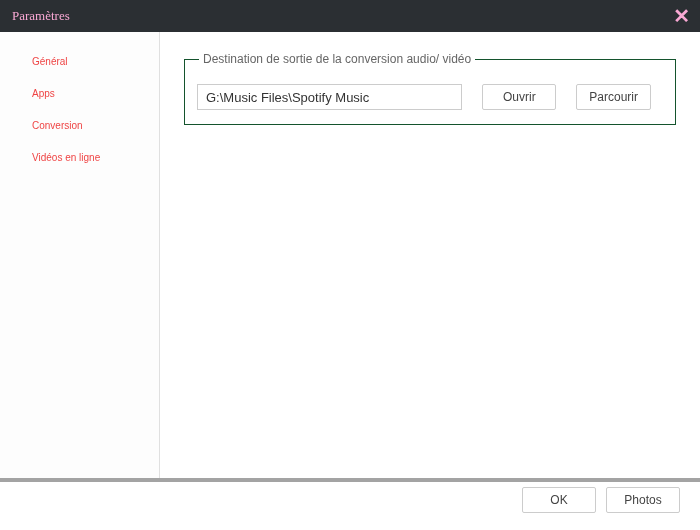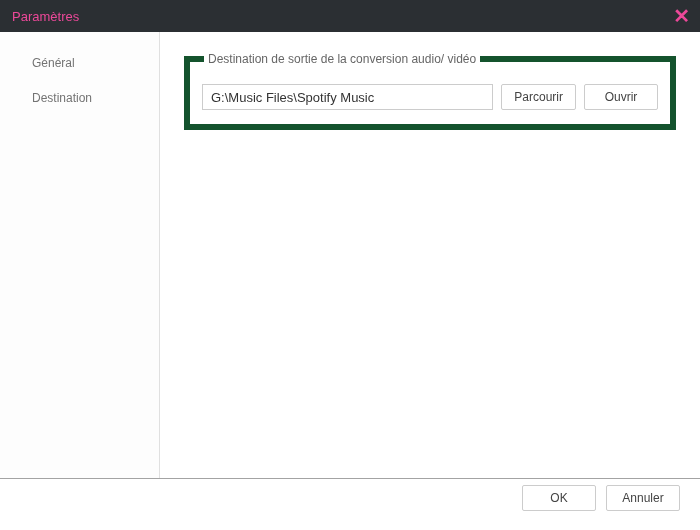--- a/index.html
+++ b/index.html
@@ -7,75 +7,76 @@
     font-family: "Segoe UI", Arial, sans-serif;
     font-size: 13px;
     background: #fff;
     width: 700px;
     height: 530px;
     overflow: hidden;
     color: #333;
   }
   .titlebar {
     background: #2b2f33;
-    color: #ec4899;
+    color: #f9a8d4;
     height: 32px;
     display: flex;
     align-items: center;
     justify-content: space-between;
     padding: 0 10px 0 12px;
+    font-family: Liberation Serif, serif;
   }
   .titlebar .title { font-size: 13px; }
   .titlebar .close {
     font-size: 20px;
     line-height: 1;
     cursor: pointer;
     font-weight: bold;
   }
   .body {
     display: flex;
     height: 446px;
   }
   .sidebar {
     width: 160px;
     border-right: 1px solid #e0e0e0;
     padding-top: 12px;
     background: #fdfdfd;
   }
   .sidebar-item {
     padding: 9px 10px 9px 24px;
-    font-size: 12px;
-    color: #737373;
+    font-size: 10px;
+    color: #ef4444;
     cursor: pointer;
     margin: 3px 8px;
   }
   .sidebar-item.active {
     border: 3px solid #d9001b;
     font-weight: 600;
     margin: 3px 8px;
     padding: 6px 10px 6px 21px;
   }
   .content {
     flex: 1;
     padding: 20px 24px;
   }
   fieldset.group {
-    border: 6px solid #14532d;
-    padding: 18px 12px 14px 12px;
+    border: 1px solid #14532d;
+    padding: 18px 24px 14px 12px;
     position: relative;
   }
   fieldset.group legend {
     font-size: 12px;
     color: #666;
     padding: 0 4px;
     margin-left: 2px;
   }
   .row {
     display: flex;
-    gap: 8px;
+    gap: 20px;
     align-items: flex-start;
   }
   .path-input {
     flex: 1;
     height: 26px;
     border: 1px solid #ccc;
     padding: 0 8px;
     font-size: 13px;
     color: #333;
     background: #fff;
@@ -86,51 +87,53 @@
     padding: 0 12px;
     border: 1px solid #ccc;
     background: #fff;
     font-size: 12px;
     color: #444;
     cursor: pointer;
     border-radius: 2px;
   }
   .footer {
     height: 39px;
-    border-top: 1px solid #a3a3a3;
+    border-top: 4px solid #a3a3a3;
     display: flex;
     justify-content: flex-end;
     align-items: center;
     padding: 0 20px;
     gap: 10px;
   }
   .footer .btn { min-width: 74px; }
 </style>
 </head>
 <body>
 
 <div class="titlebar">
   <span class="title">Paramètres</span>
   <span class="close">✕</span>
 </div>
 
 <div class="body">
   <div class="sidebar">
     <div class="sidebar-item">Général</div>
-    <div class="sidebar-item">Destination</div>
+    <div class="sidebar-item">Apps</div>
+    <div class="sidebar-item">Conversion</div>
+    <div class="sidebar-item">Vidéos en ligne</div>
   </div>
 
   <div class="content">
     <fieldset class="group">
       <legend>Destination de sortie de la conversion audio/ vidéo</legend>
       <div class="row">
         <input type="text" class="path-input" value="G:\Music Files\Spotify Music" style="">
+        <button class="btn">Ouvrir</button>
         <button class="btn">Parcourir</button>
-        <button class="btn">Ouvrir</button>
       </div>
     </fieldset>
   </div>
 </div>
 
 <div class="footer">
   <button class="btn">OK</button>
-  <button class="btn">Annuler</button>
+  <button class="btn">Photos</button>
 </div>
 
 </body></html>

